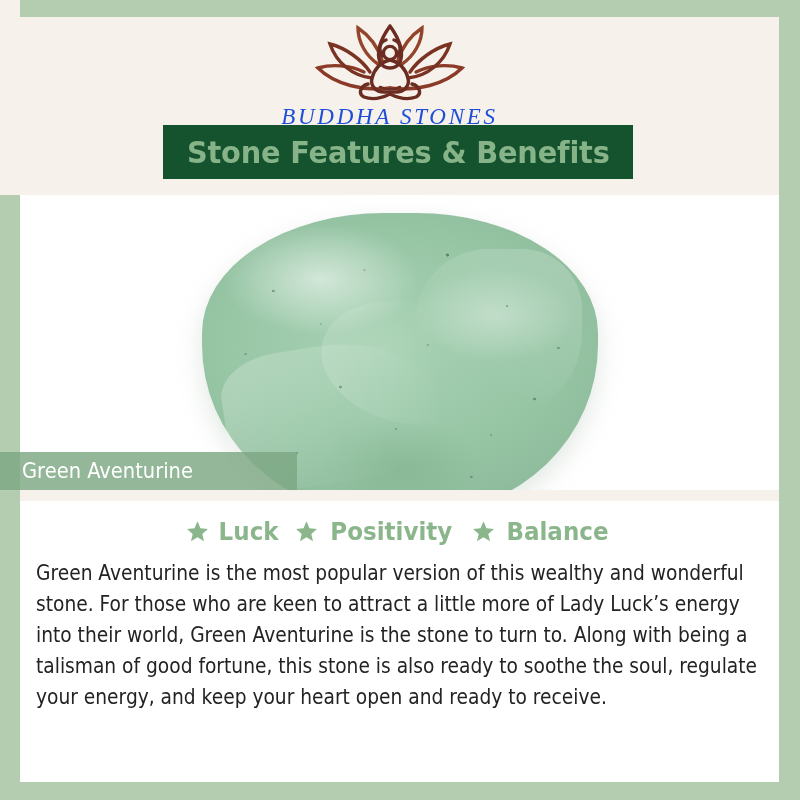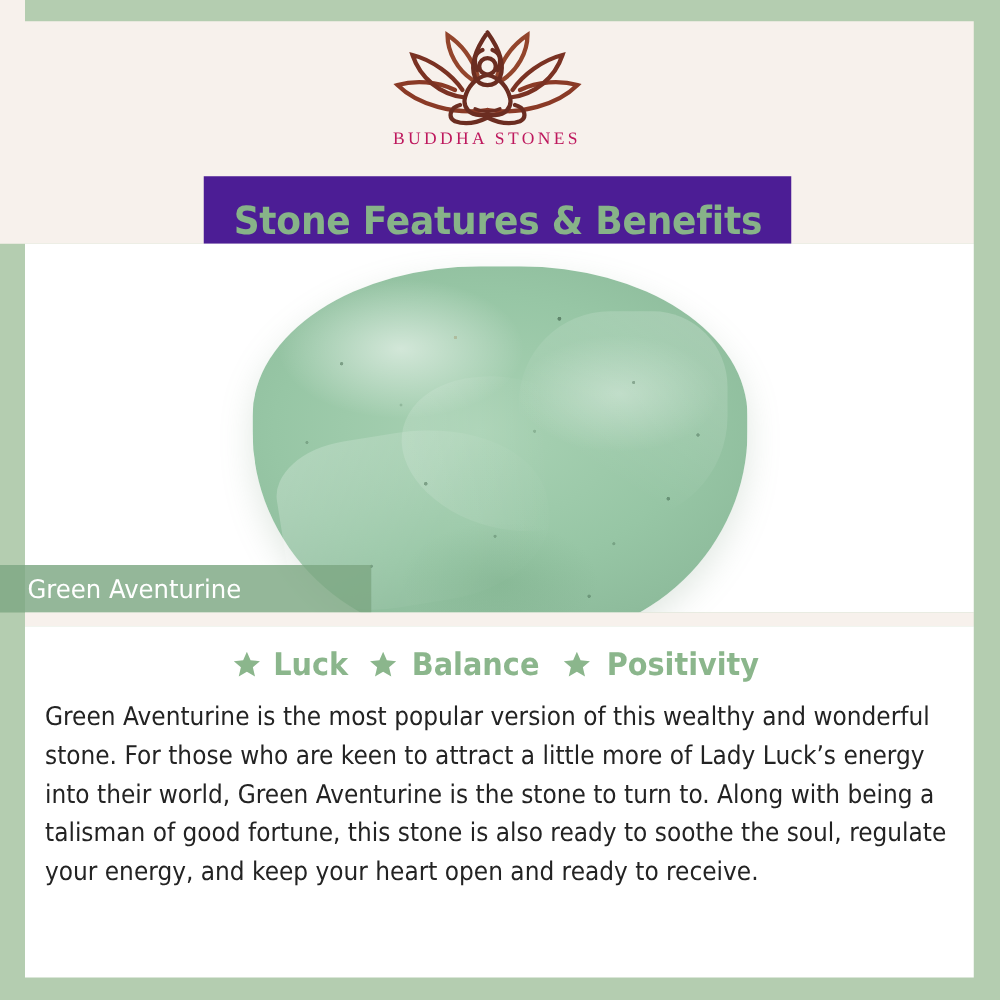--- a/index.html
+++ b/index.html
@@ -54,36 +54,37 @@
     justify-content: flex-start;
   }
   .logo-mark {
     width: 172px;
     height: 82px;
     display: block;
   }
   .logo-word {
     margin-top: 2px;
     font-family: "Liberation Serif", serif;
-    font-size: 14px;
+    font-size: 23px;
     letter-spacing: 2.7px;
-    color: #be185d;
+    color: #1d4ed8;
     white-space: nowrap;
+    font-style: italic;
   }
 
   
   .title-panel {
     position: absolute;
     left: 163px;
-    top: 141px;
+    top: 125px;
     width: 470px;
     height: 54px;
-    background: #4c1d95;
-    display: flex;
-    align-items: flex-end;
+    background: #14532d;
+    display: flex;
+    align-items: center;
     justify-content: center;
   }
   .title-text {
     font-family: "DejaVu Sans", sans-serif;
     font-weight: bold;
     font-size: 31px;
     letter-spacing: -0.2px;
     color: #87b388;
     white-space: nowrap;
     transform: scaleX(0.93);
@@ -317,28 +318,28 @@
         <svg class="benefit-star" viewBox="0 0 24 24">
           <polygon points="12,1.4 15.1,8.6 22.9,9.3 17,14.5 18.8,22.2 12,18.1 5.2,22.2 7,14.5 1.1,9.3 8.9,8.6" fill="#8bb68c"></polygon>
         </svg>
         <span class="benefit-label">Luck</span>
       </div>
 
       <div class="benefit">
         <svg class="benefit-star" viewBox="0 0 24 24">
           <polygon points="12,1.4 15.1,8.6 22.9,9.3 17,14.5 18.8,22.2 12,18.1 5.2,22.2 7,14.5 1.1,9.3 8.9,8.6" fill="#8bb68c"></polygon>
         </svg>
-        <span class="benefit-label">Balance</span>
+        <span class="benefit-label">Positivity</span>
       </div>
 
       <div class="benefit">
         <svg class="benefit-star" viewBox="0 0 24 24">
           <polygon points="12,1.4 15.1,8.6 22.9,9.3 17,14.5 18.8,22.2 12,18.1 5.2,22.2 7,14.5 1.1,9.3 8.9,8.6" fill="#8bb68c"></polygon>
         </svg>
-        <span class="benefit-label">Positivity</span>
+        <span class="benefit-label">Balance</span>
       </div>
 
     </div>
 
     <p class="paragraph">Green Aventurine is the most popular version of this wealthy and wonderful stone. For those who are keen to attract a little more of Lady Luck’s energy into their world, Green Aventurine is the stone to turn to. Along with being a talisman of good fortune, this stone is also ready to soothe the soul, regulate your energy, and keep your heart open and ready to receive.</p>
 
   </div>
 
 </div>
 

